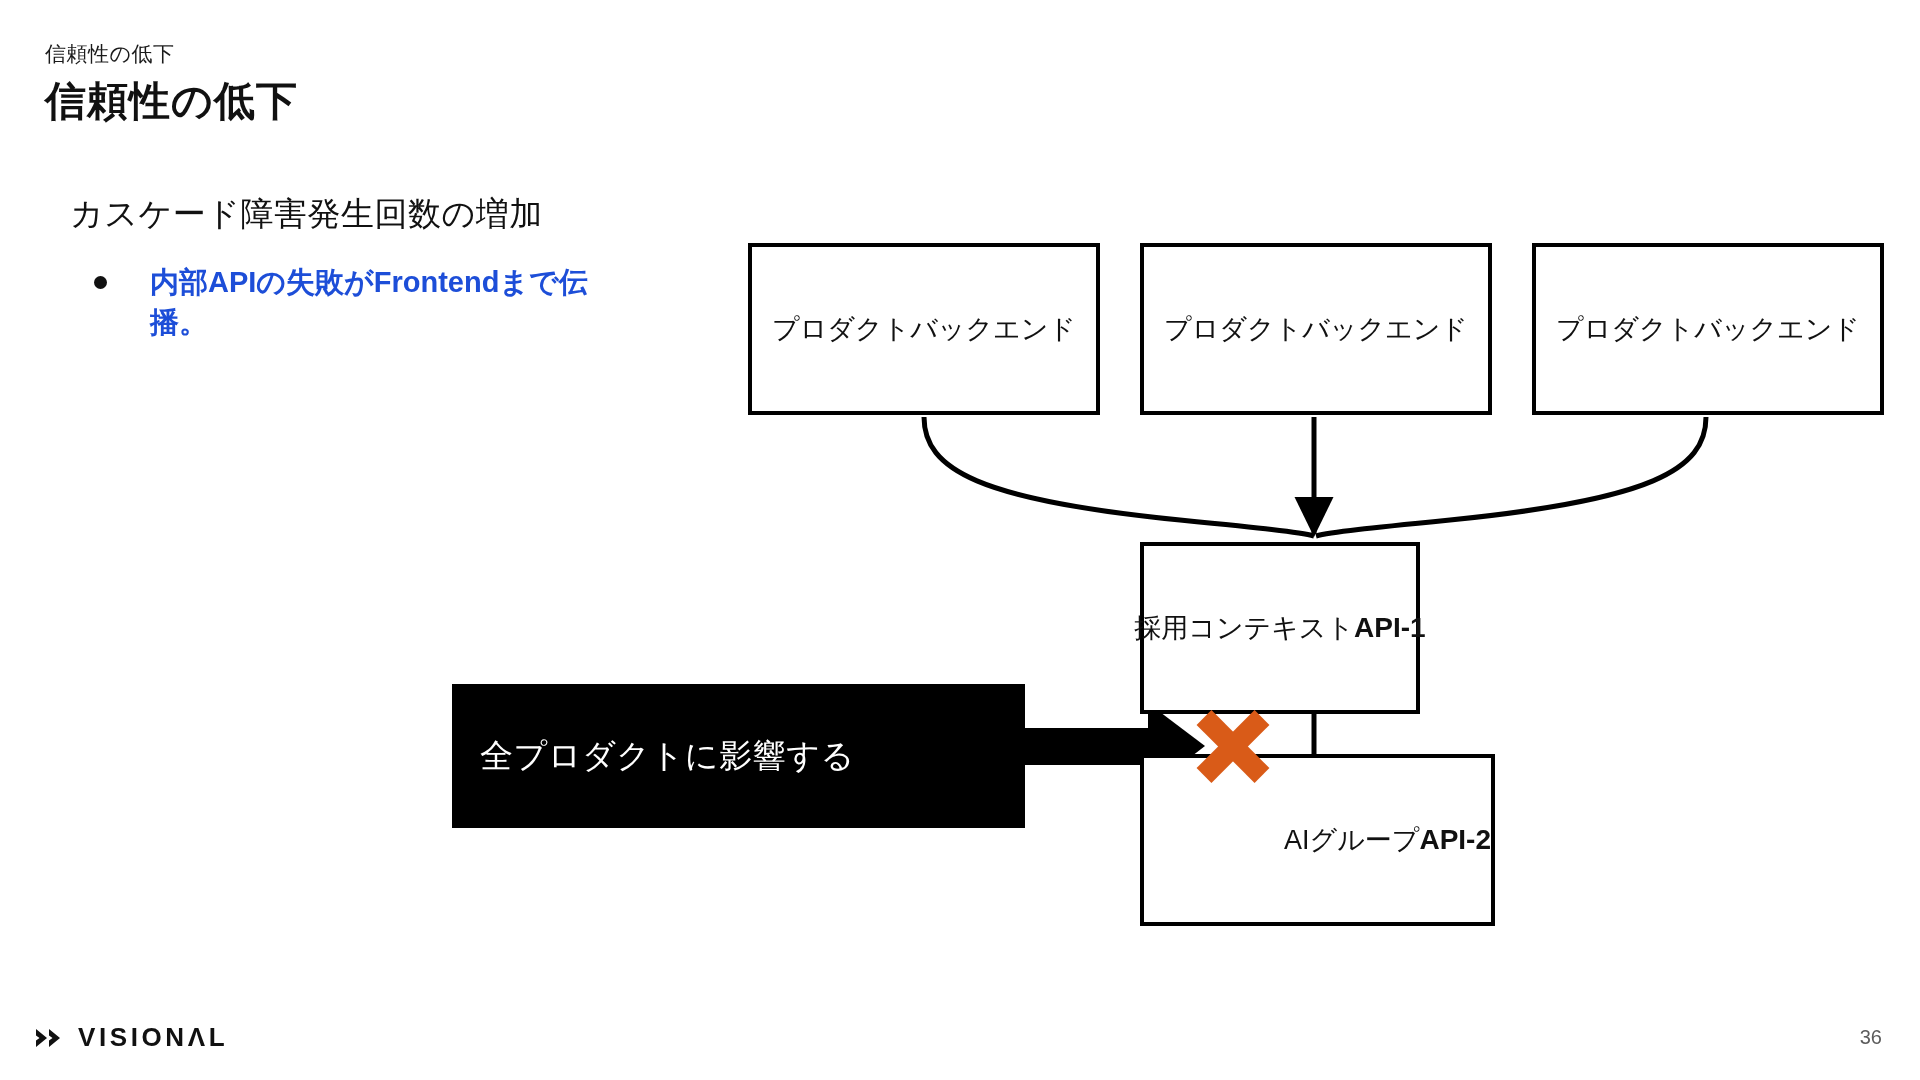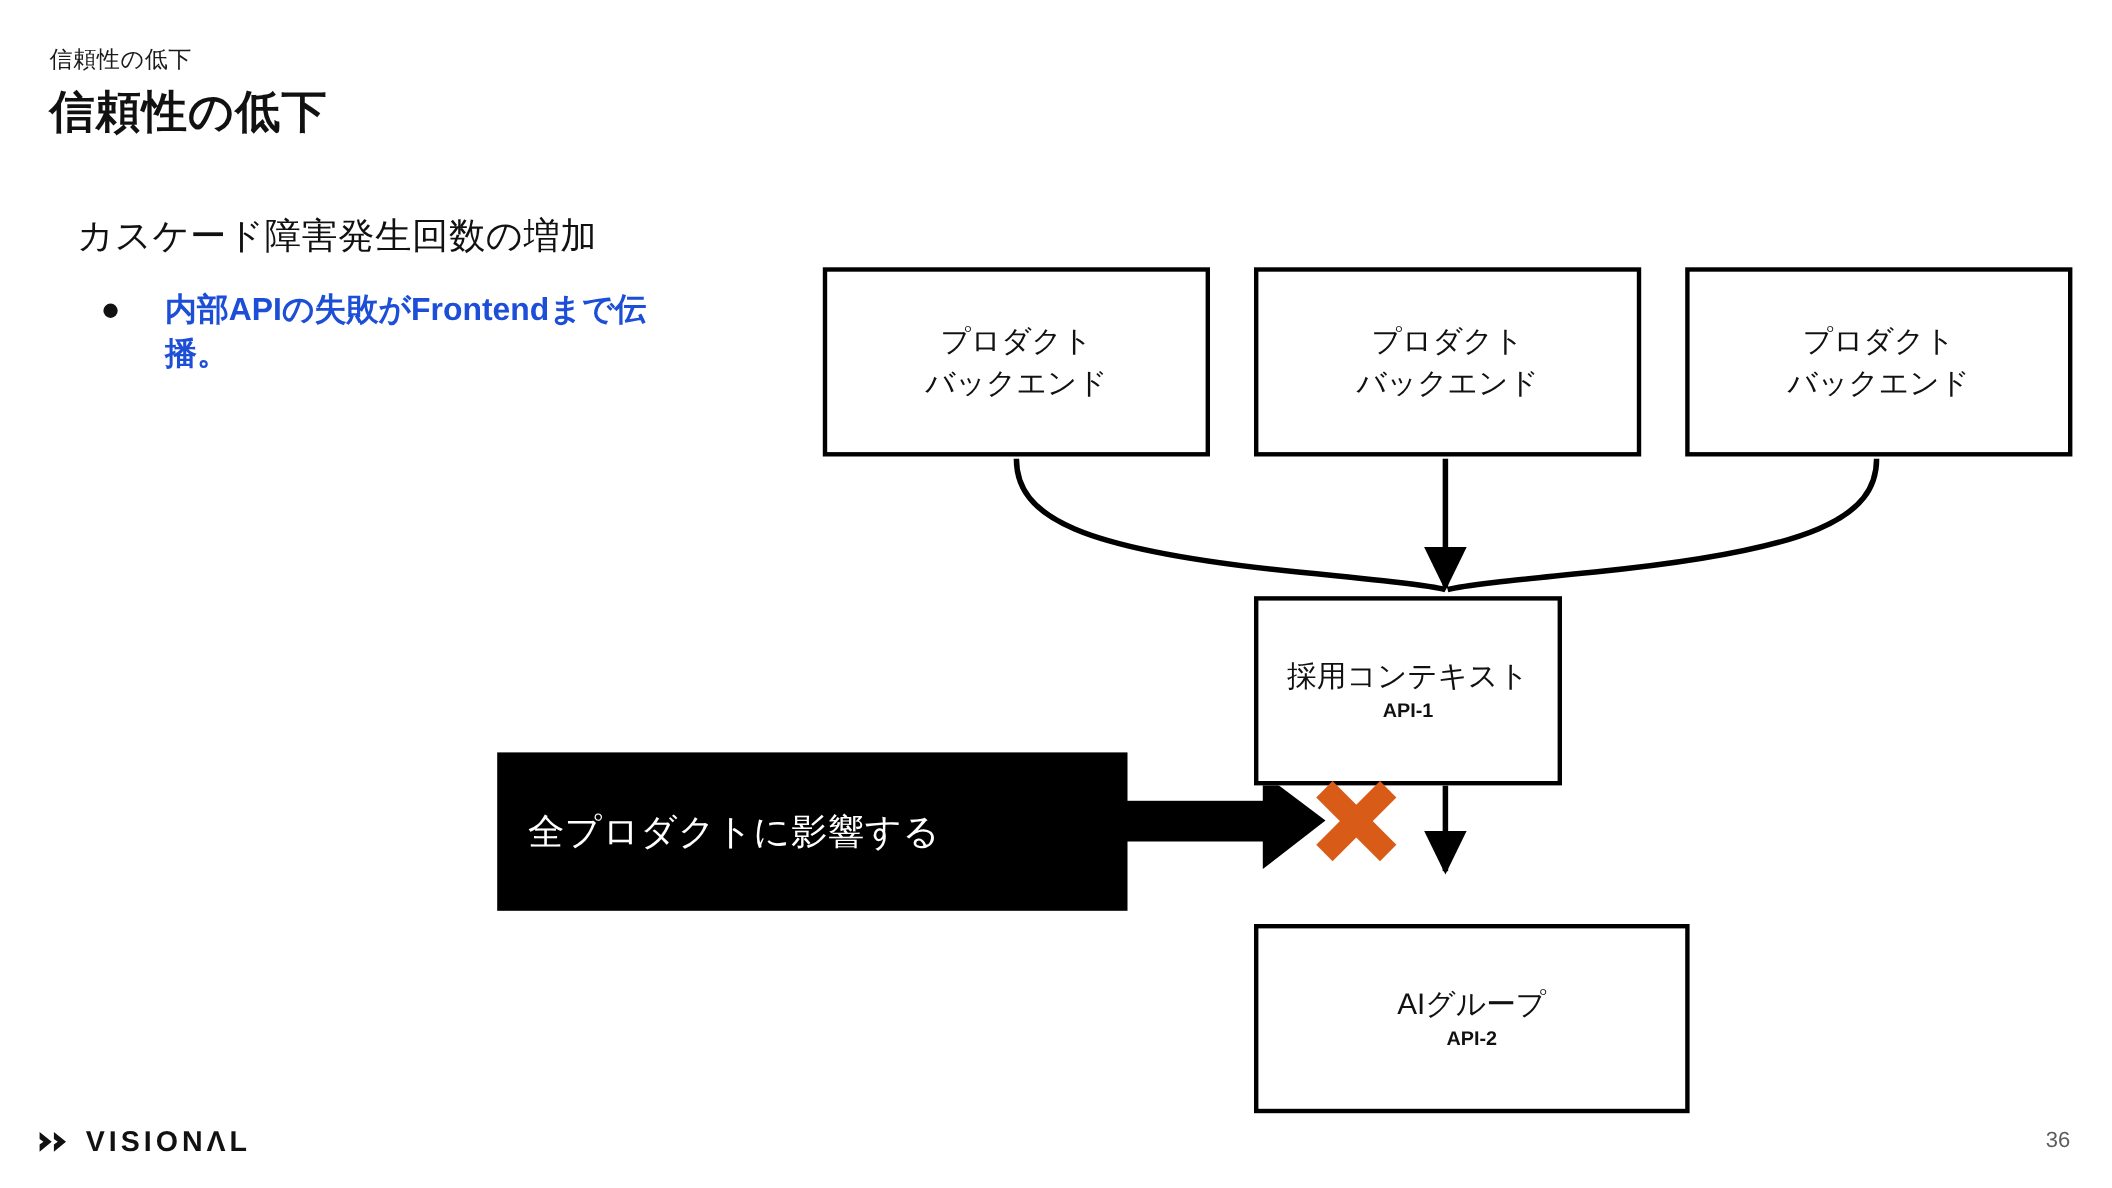--- a/index.html
+++ b/index.html
@@ -87,42 +87,42 @@
     width: 1920px;
     height: 1080px;
     pointer-events: none;
   }
   .node-box {
     position: absolute;
     box-sizing: border-box;
     border: 4px solid #000000;
     background: #ffffff;
     display: flex;
-    flex-direction: column;
+    flex-direction: row;
     align-items: center;
     justify-content: center;
     text-align: center;
   }
   .node-line {
     font-size: 27px;
     line-height: 1.42;
     color: #111111;
     font-weight: 400;
     white-space: nowrap;
   }
   .node-line.bold {
     font-weight: 700;
-    font-size: 18px;
+    font-size: 28px;
   }
 
   .be-1 { left: 748px;  top: 243px; width: 352px; height: 172px; }
   .be-2 { left: 1140px; top: 243px; width: 352px; height: 172px; }
   .be-3 { left: 1532px; top: 243px; width: 352px; height: 172px; }
   .api-1 { left: 1140px; top: 542px; width: 280px; height: 172px; text-align: right; }
-  .api-2 { left: 1140px; top: 840px; width: 396px; height: 172px; }
+  .api-2 { left: 1140px; top: 754px; width: 355px; height: 172px; justify-content: flex-end; }
 
   
   .callout {
     position: absolute;
     left: 452px;
     top: 684px;
     width: 573px;
     height: 144px;
     background: #000000;
     display: flex;

